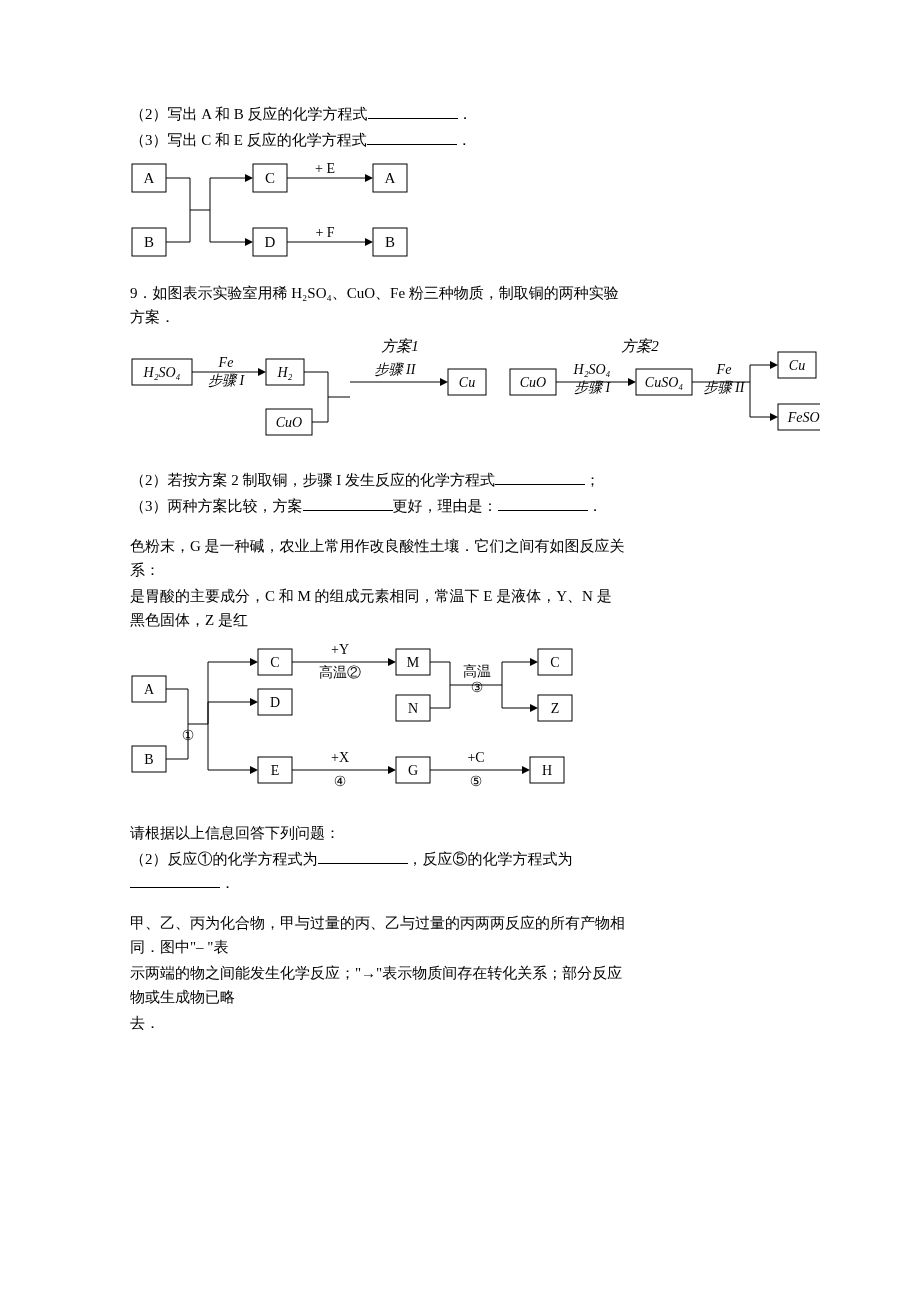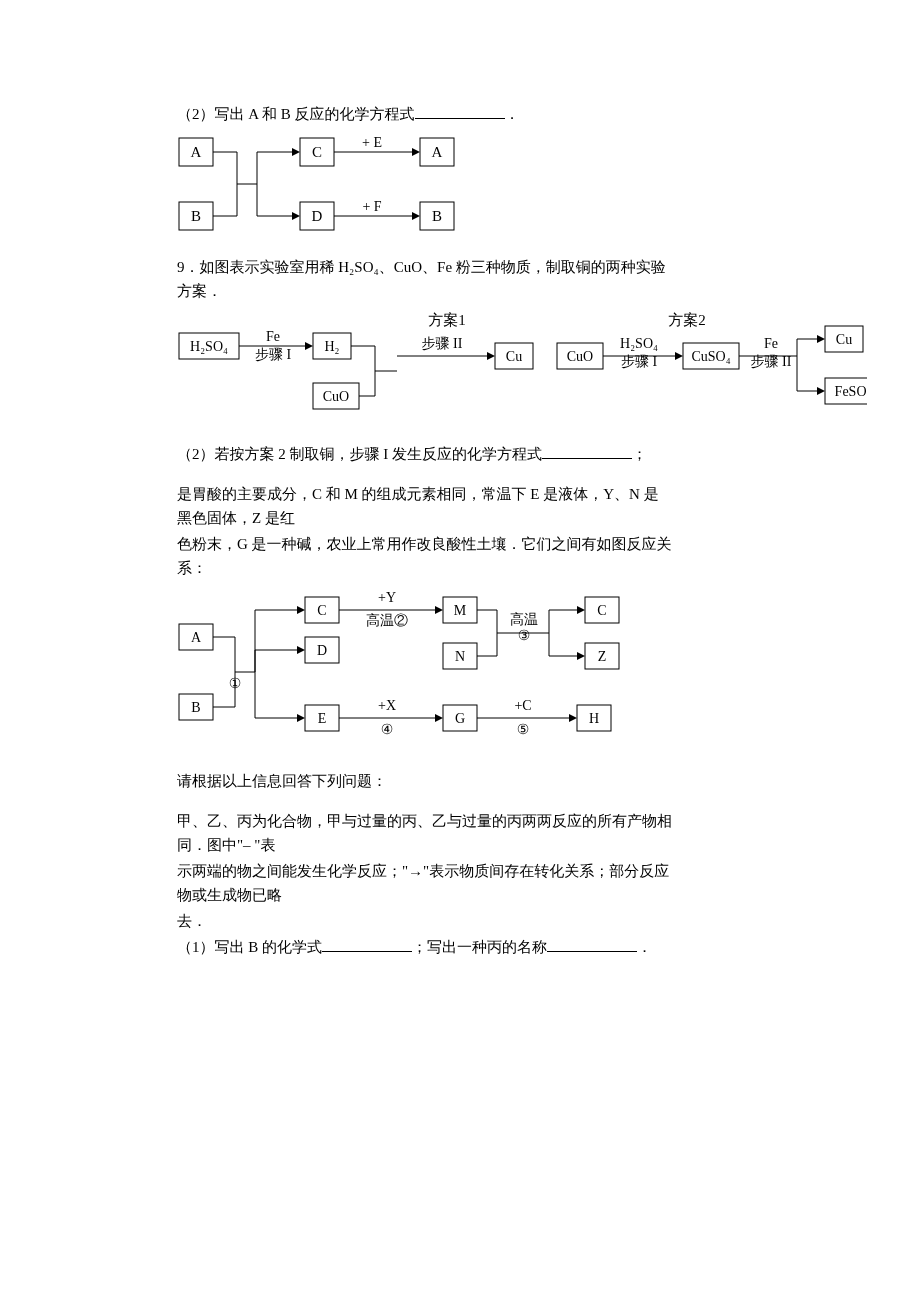--- a/index.html
+++ b/index.html
@@ -10,37 +10,37 @@
     font-size: 15px;
     color: #000;
     line-height: 1.6;
   }
   .page {
     width: 756px;
     min-height: 1302px;
     box-sizing: border-box;
     padding: 100px 130px 200px 130px;
     position: relative;
-    margin-left: 47px;
   }
   .line {
     margin: 2px 0;
   }
   .blank {
     display: inline-block;
     width: 90px;
     border-bottom: 1px solid #000;
     height: 1em;
     vertical-align: baseline;
   }
   .diagram {
     margin: 8px 0 14px 0;
   }
   .q9fig {
     width: 690px;
+    font-style: italic;
   }
   .q10fig {
     width: 520px;
   }
   svg text {
     font-family: "SimSun", "宋体", serif;
     font-size: 14px;
     fill: #000;
   }
   svg text.big {
@@ -50,20 +50,23 @@
   .arrowhead { fill:#000; }
   .box { stroke:#000; stroke-width:1; fill:#fff; }
 </style>
 </head>
 <body>
 
 <div class="page">
 
   <div class="line">
     <span>（2）写出 A 和 B 反应的化学方程式</span><span class="blank"></span><span>．</span>
+  </div>
+  <div class="line">
+    <span>（3）写出 C 和 E 反应的化学方程式</span><span class="blank"></span><span>．</span>
   </div>
 
   <div class="diagram">
     <svg width="290" height="100" viewBox="0 0 290 100">
 
       <rect class="box" x="2" y="4" width="34" height="28"></rect>
         <text x="19" y="23" text-anchor="middle" class="big">A</text>
 
       <rect class="box" x="2" y="68" width="34" height="28"></rect>
         <text x="19" y="87" text-anchor="middle" class="big">B</text>
@@ -145,25 +148,28 @@
       <path class="arrow" d="M620 45 V80 H640"></path>
         <polygon class="arrowhead" points="640,76 648,80 640,84"></polygon>
       <rect class="box" x="648" y="67" width="56" height="26"></rect>
         <text x="676" y="85" text-anchor="middle">FeSO₄</text>
     </svg>
   </div>
 
   <div class="line">
     <span>（2）若按方案 2 制取铜，步骤 I 发生反应的化学方程式</span><span class="blank"></span><span>；</span>
   </div>
+  <div class="line">
+    <span>（3）两种方案比较，方案</span><span class="blank"></span><span>更好，理由是：</span><span class="blank"></span><span>．</span>
+  </div>
 
   <div style="height:12px"></div>
 
+  <div class="line">色粉末，G 是一种碱，农业上常用作改良酸性土壤．它们之间有如图反应关系：</div>
   <div class="line">是胃酸的主要成分，C 和 M 的组成元素相同，常温下 E 是液体，Y、N 是黑色固体，Z 是红</div>
-  <div class="line">色粉末，G 是一种碱，农业上常用作改良酸性土壤．它们之间有如图反应关系：</div>
 
   <div class="diagram q10fig">
     <svg width="510" height="160" viewBox="0 0 510 160">
 
       <rect class="box" x="2" y="36" width="34" height="26"></rect>
         <text x="19" y="54" text-anchor="middle">A</text>
 
       <rect class="box" x="2" y="106" width="34" height="26"></rect>
         <text x="19" y="124" text-anchor="middle">B</text>
 
@@ -222,23 +228,23 @@
       <text x="346" y="122" text-anchor="middle">+C</text>
       <path class="arrow" d="M300 130 H392"></path>
         <polygon class="arrowhead" points="392,126 400,130 392,134"></polygon>
       <text x="346" y="146" text-anchor="middle">⑤</text>
       <rect class="box" x="400" y="117" width="34" height="26"></rect>
         <text x="417" y="135" text-anchor="middle">H</text>
     </svg>
   </div>
 
   <div class="line">请根据以上信息回答下列问题：</div>
+  <div class="line">
+    <span>（2）反应①的化学方程式为</span><span class="blank"></span><span>，反应⑤的化学方程式为</span><span class="blank"></span><span>．</span>
+  </div>
 
   <div style="height:12px"></div>
 
   <div class="line">甲、乙、丙为化合物，甲与过量的丙、乙与过量的丙两两反应的所有产物相同．图中"– "表</div>
   <div class="line">示两端的物之间能发生化学反应；"→"表示物质间存在转化关系；部分反应物或生成物已略</div>
   <div class="line">去．</div>
-  <div class="line">
-    <span>（1）写出 B 的化学式</span><span class="blank"></span><span>；写出一种丙的名称</span><span class="blank"></span><span>．</span>
-  </div>
 
 </div>
 
 </body></html>

